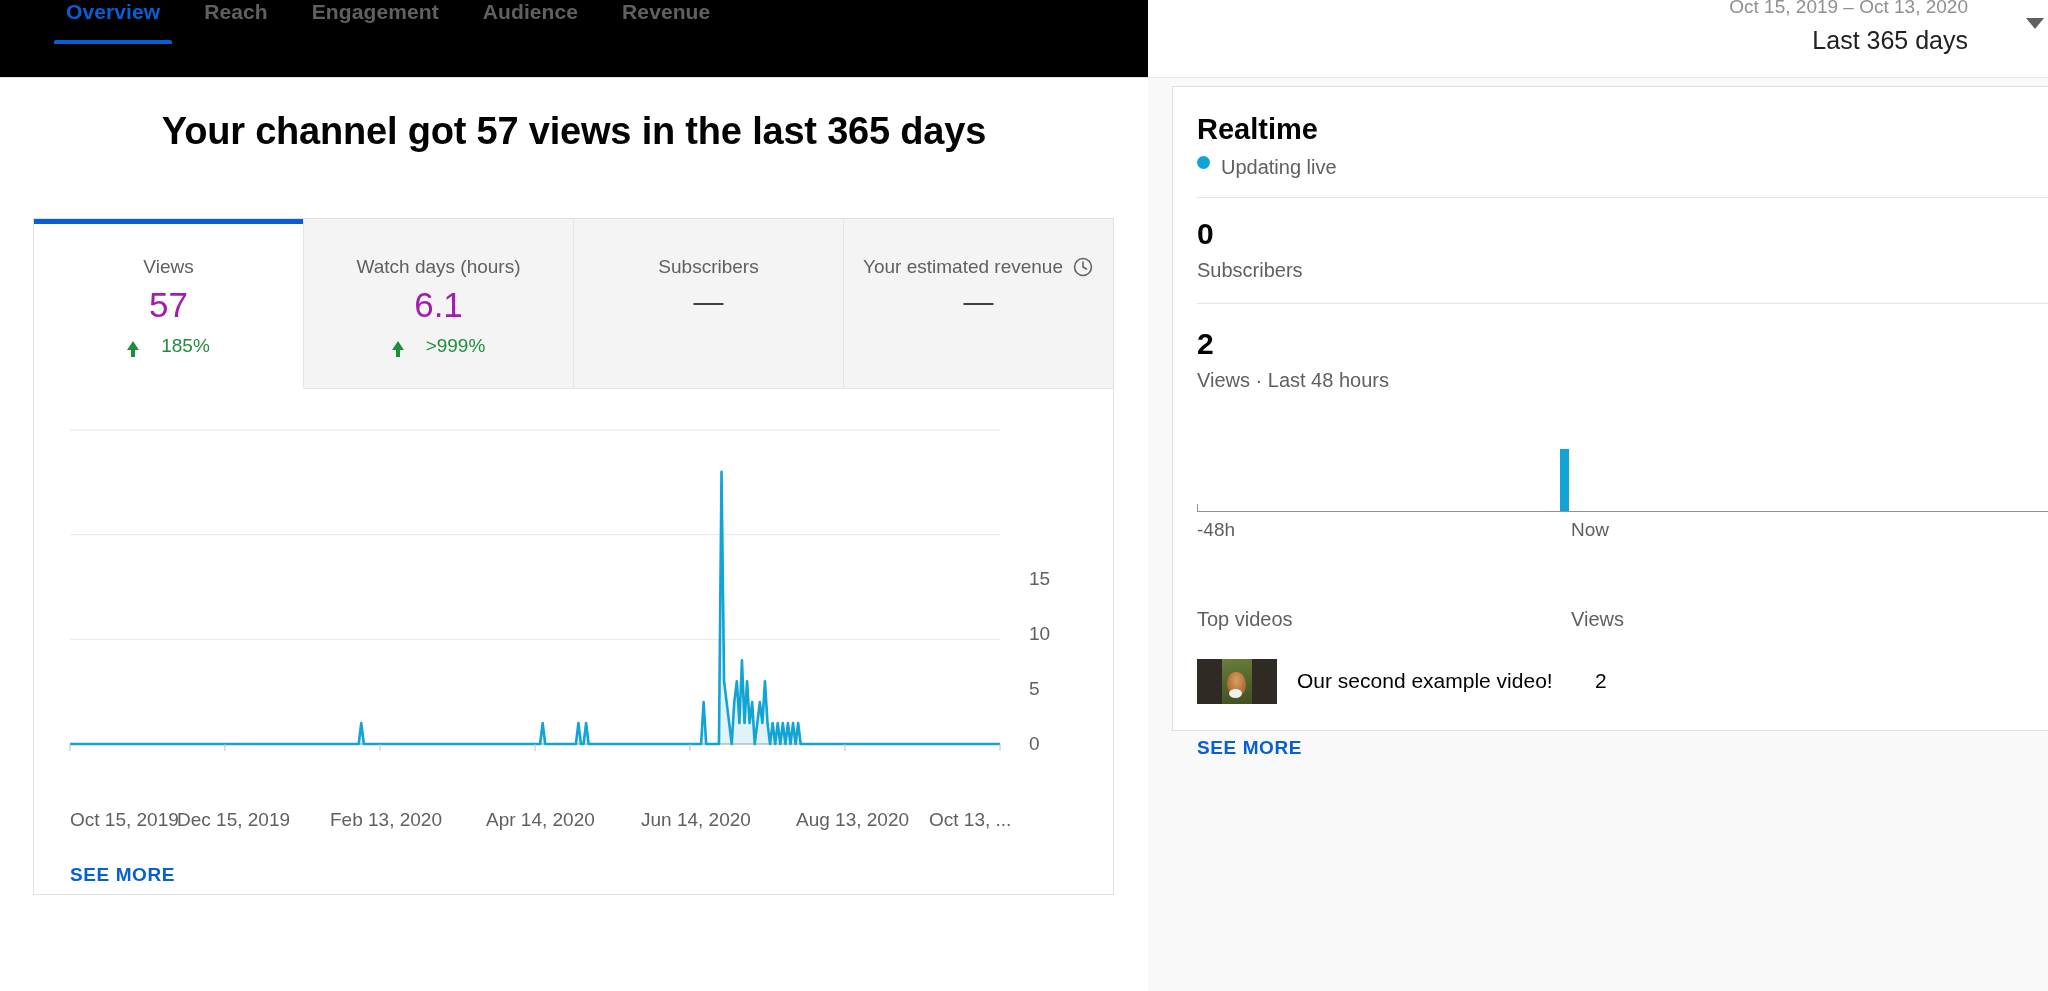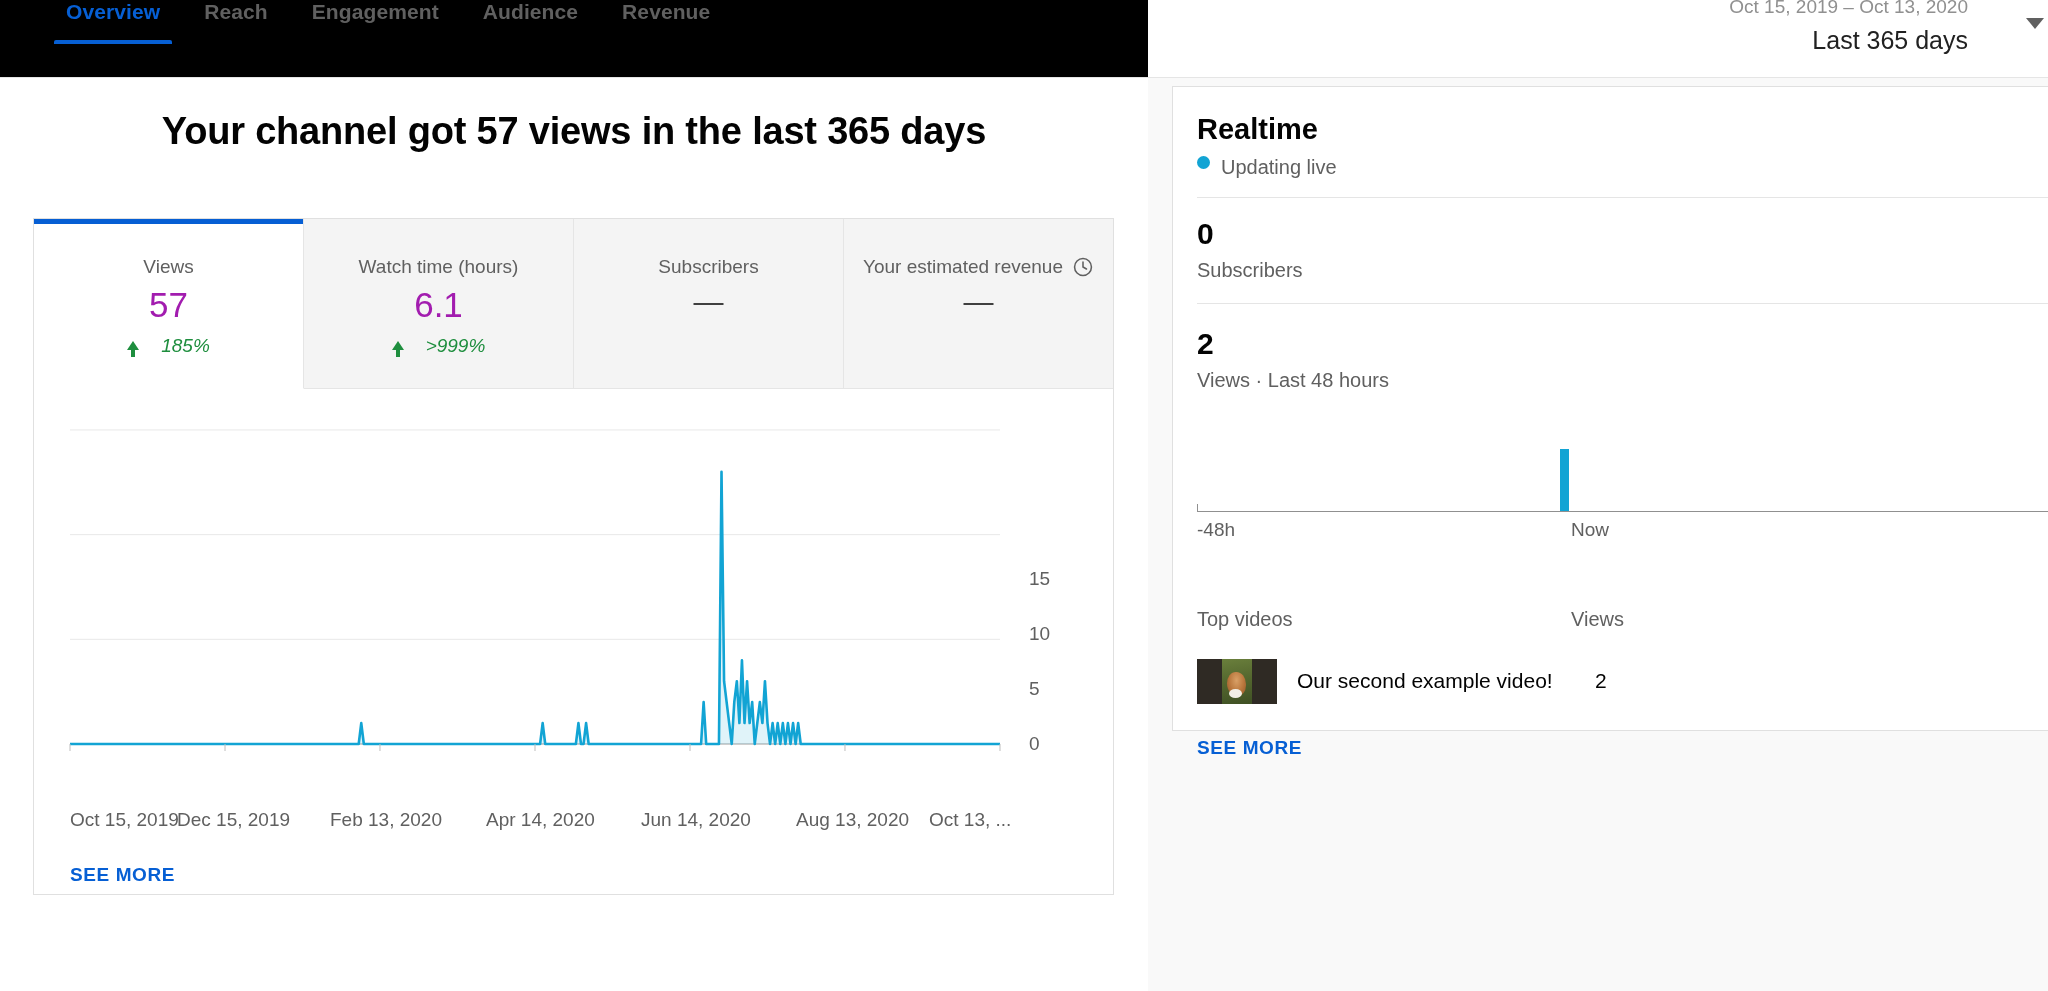--- a/index.html
+++ b/index.html
@@ -94,21 +94,21 @@
     content:""; position:absolute; top:0; left:0; right:0; height:5px; background:#065fd4;
   }
   .metric .m-label {
     margin-top: 37px; font-size: 19px; color: #606060;
     display: flex; align-items: center; gap: 9px; white-space: nowrap;
   }
   .metric .m-value { margin-top: 7px; font-size: 35px; color: #a21caf; font-weight: 400; }
   .metric .m-value.dash { font-size: 30px; color: #404040; }
   .metric .m-delta {
     margin-top: 10px; font-size: 19px; color: #1e8e3e;
-    display: flex; align-items: center; gap: 22px; font-style: italic;
+    display: flex; align-items: center; gap: 22px;
   }
   .arrow-up {
     display:inline-block; width: 0; height: 0;
     border-left: 6px solid transparent; border-right: 6px solid transparent;
     border-bottom: 9px solid #1e8e3e; position: relative; top: -1px;
   }
   .arrow-up::after{
     content:""; position:absolute; left:-2px; top:9px; width:4px; height:7px; background:#1e8e3e;
   }
   .clock-icon { display:inline-block; width: 22px; height: 22px; }
@@ -231,21 +231,21 @@
           </div>
           <div class="m-value">57</div>
           <div class="m-delta">
             <span class="arrow-up"></span>
             <span>185%</span>
           </div>
         </div>
 
         <div class="metric">
           <div class="m-label">
-            <span>Watch time (hours)</span>
+            <span>Watch days (hours)</span>
           </div>
           <div class="m-value">6.1</div>
           <div class="m-delta">
             <span class="arrow-up"></span>
             <span>&gt;999%</span>
           </div>
         </div>
 
         <div class="metric">
           <div class="m-label">

